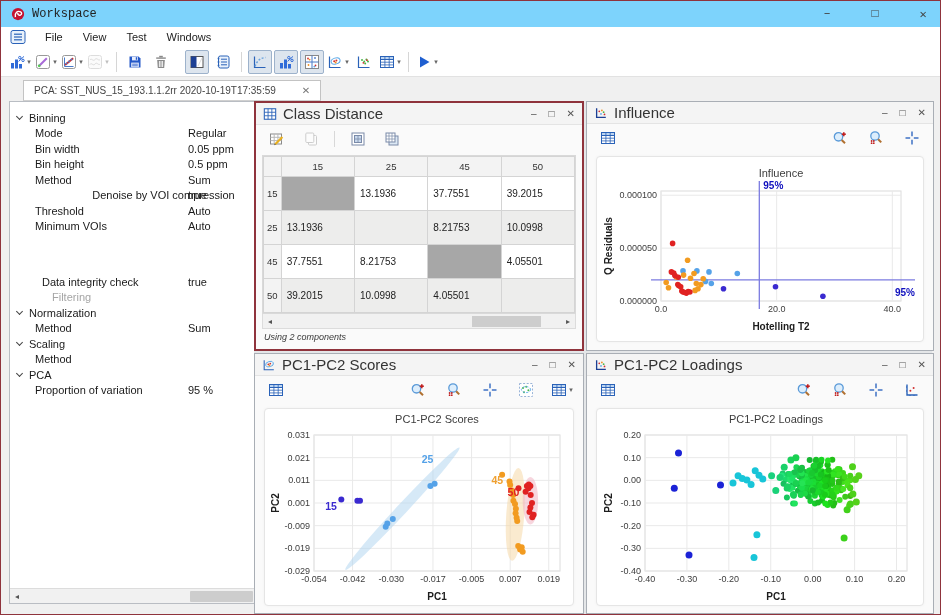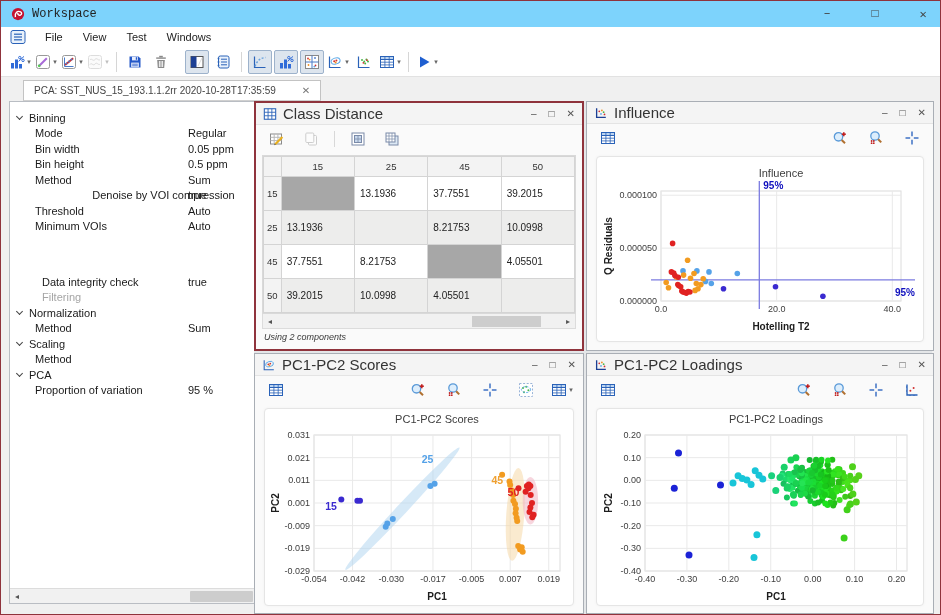--- a/index.html
+++ b/index.html
@@ -397,21 +397,21 @@
     <span class="tbtn">
         <svg class="ic">
           <use href="#i-play"></use>
         </svg>
         <span class="caret">▾</span>
       </span>
   </div>
 
   <div class="tabstrip">
     <div class="tab">
-      <span>PCA: SST_NUS_15_193.1.1.2rr 2020-10-28T17:35:59</span>
+      <span>PCA: SST_NUS_15_193.1.1.2rr 2020-10-19T17:35:59</span>
       <span class="tclose">✕</span>
     </div>
   </div>
 
   <div class="panel">
     <div class="tree" id="settings-tree">
         <div class="tree-row" style="padding-left: 7px;">
           <span class="chev" style="margin-right: 7px;"></span>
           <span class="tree-label">Binning</span>
         </div>
@@ -440,21 +440,21 @@
           <span class="tree-value">Auto</span>
         </div>
         <div class="tree-row" style="padding-left: 25px;">
           <span class="tree-label">Minimum VOIs</span>
           <span class="tree-value">Auto</span>
         </div>
         <div class="tree-row" style="padding-left: 32px; margin-top: 40px;">
           <span class="tree-label">Data integrity check</span>
           <span class="tree-value">true</span>
         </div>
-        <div class="tree-row grayed" style="padding-left: 32px;">
+        <div class="tree-row grayed" style="padding-left: 42px;">
           <span class="tree-label">Filtering</span>
         </div>
         <div class="tree-row" style="padding-left: 7px;">
           <span class="chev" style="margin-right: 7px;"></span>
           <span class="tree-label">Normalization</span>
         </div>
         <div class="tree-row" style="padding-left: 25px;">
           <span class="tree-label">Method</span>
           <span class="tree-value">Sum</span>
         </div>

